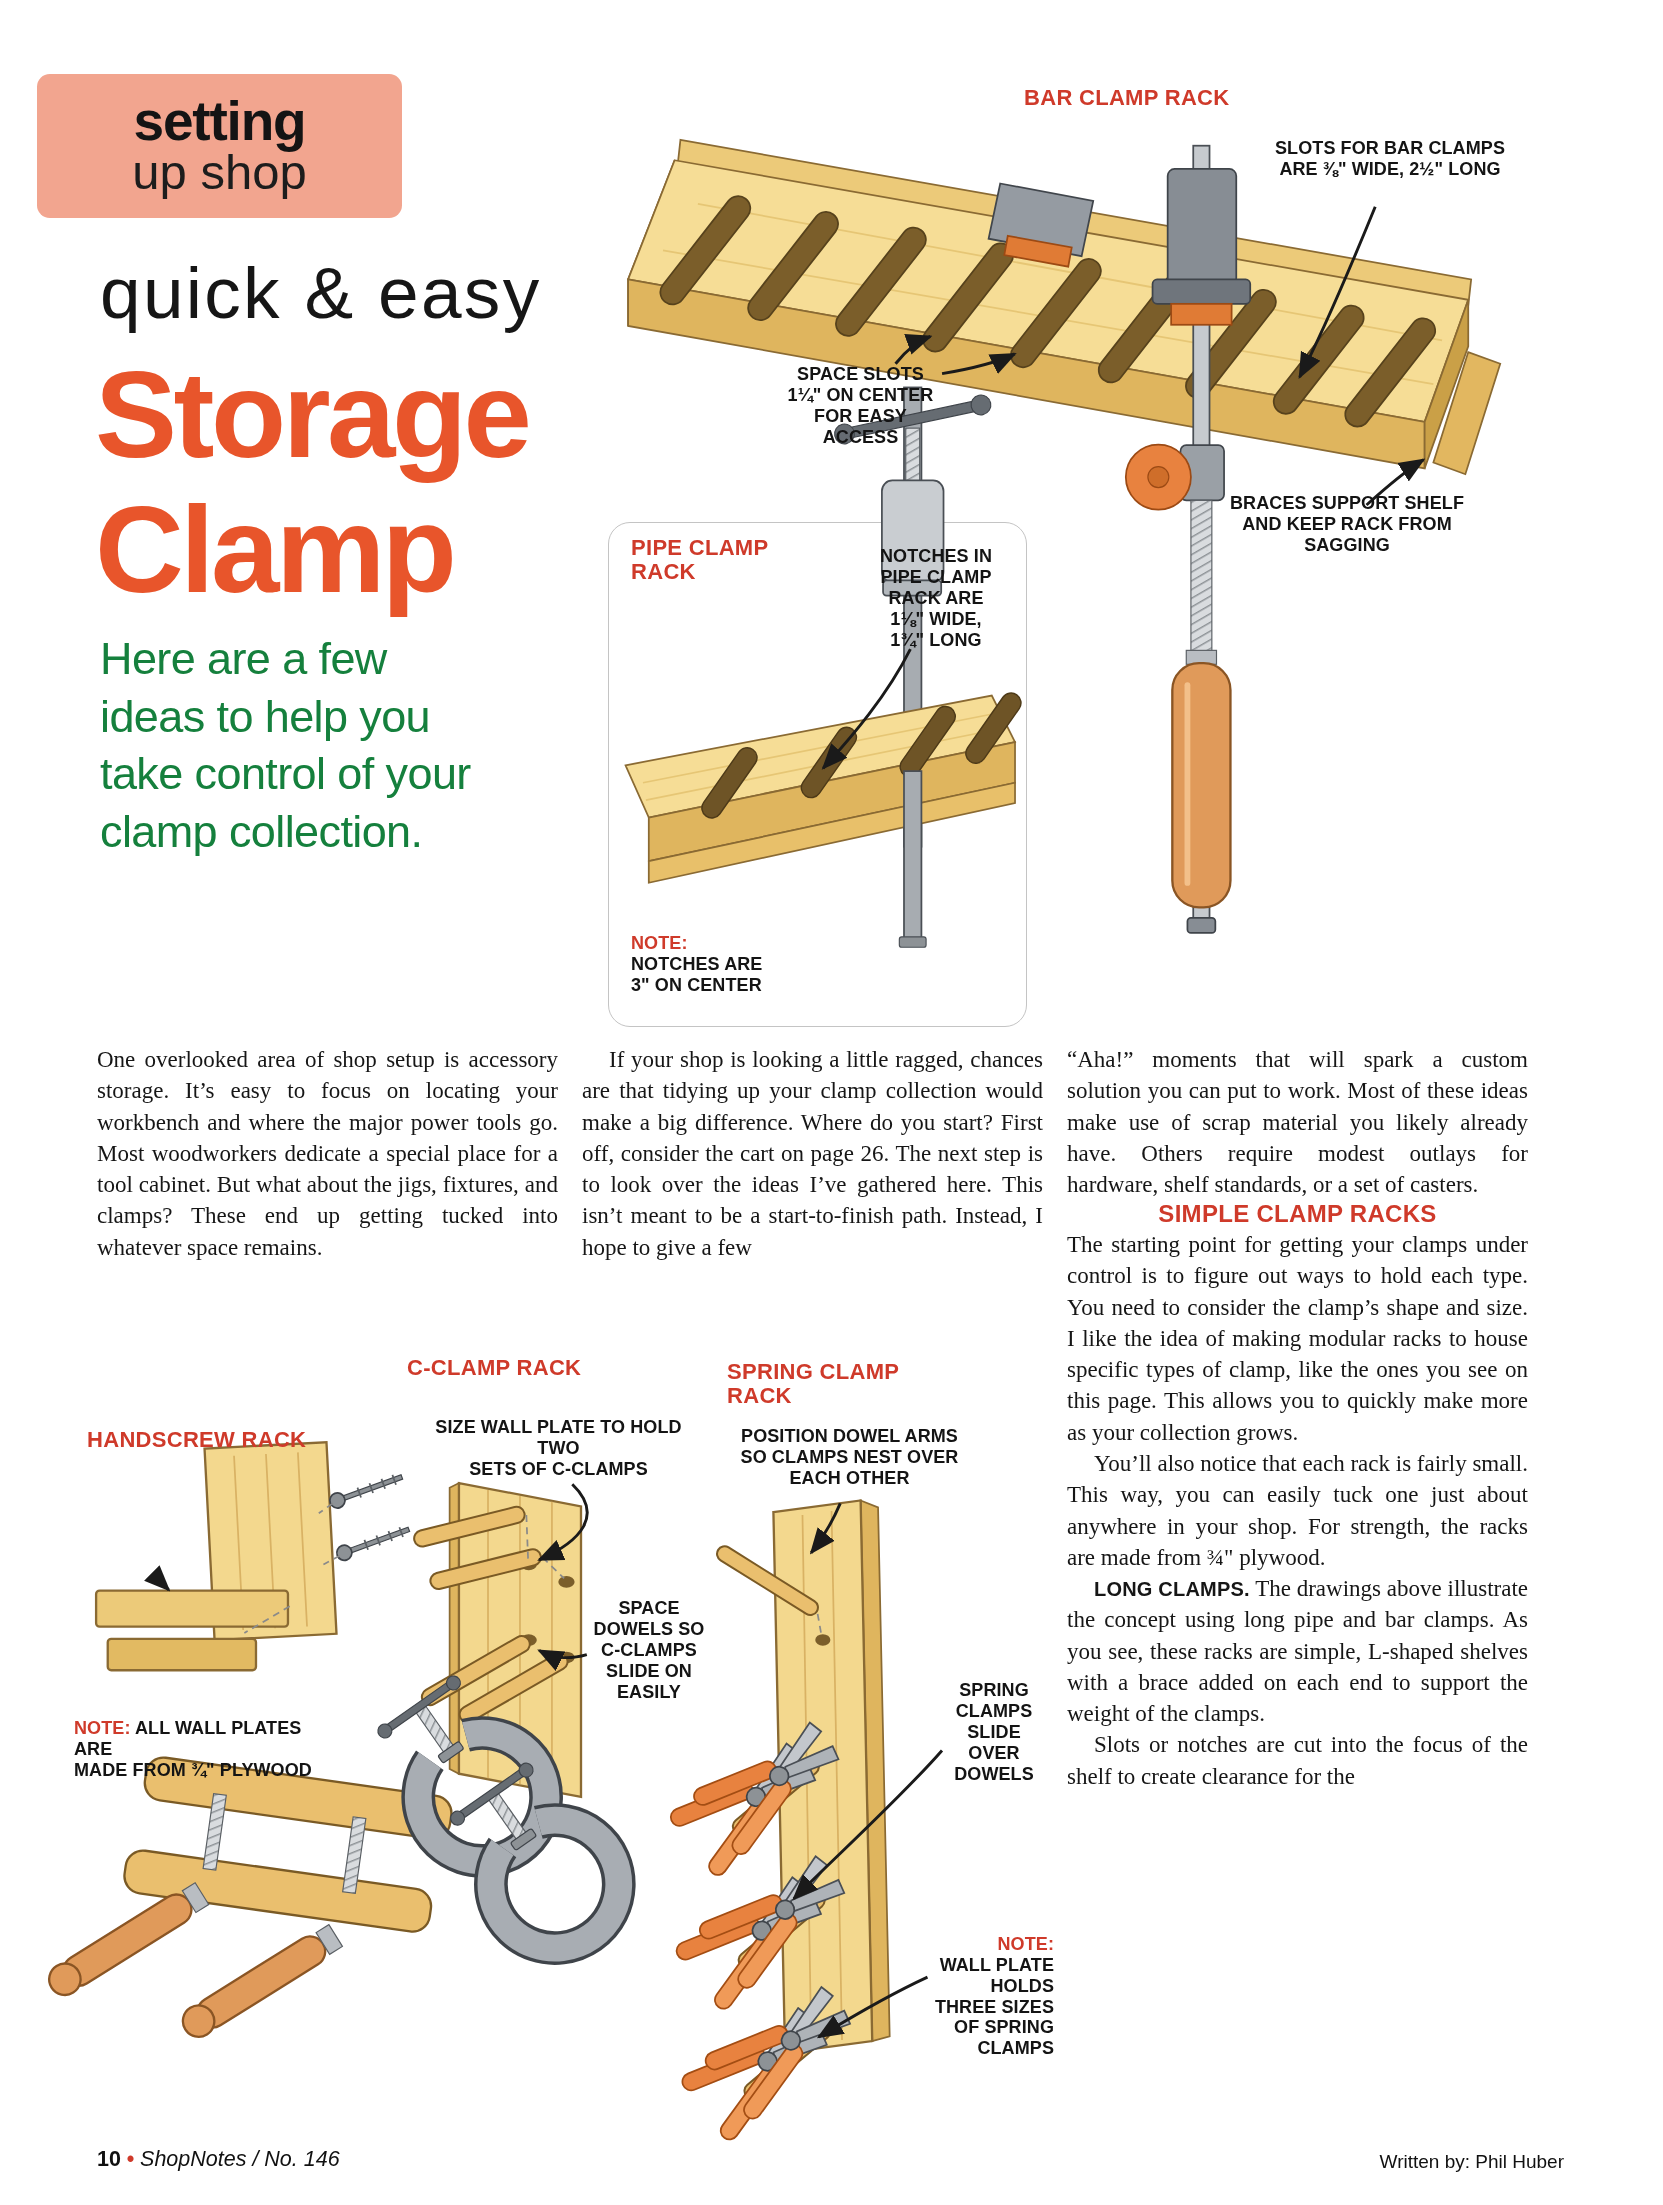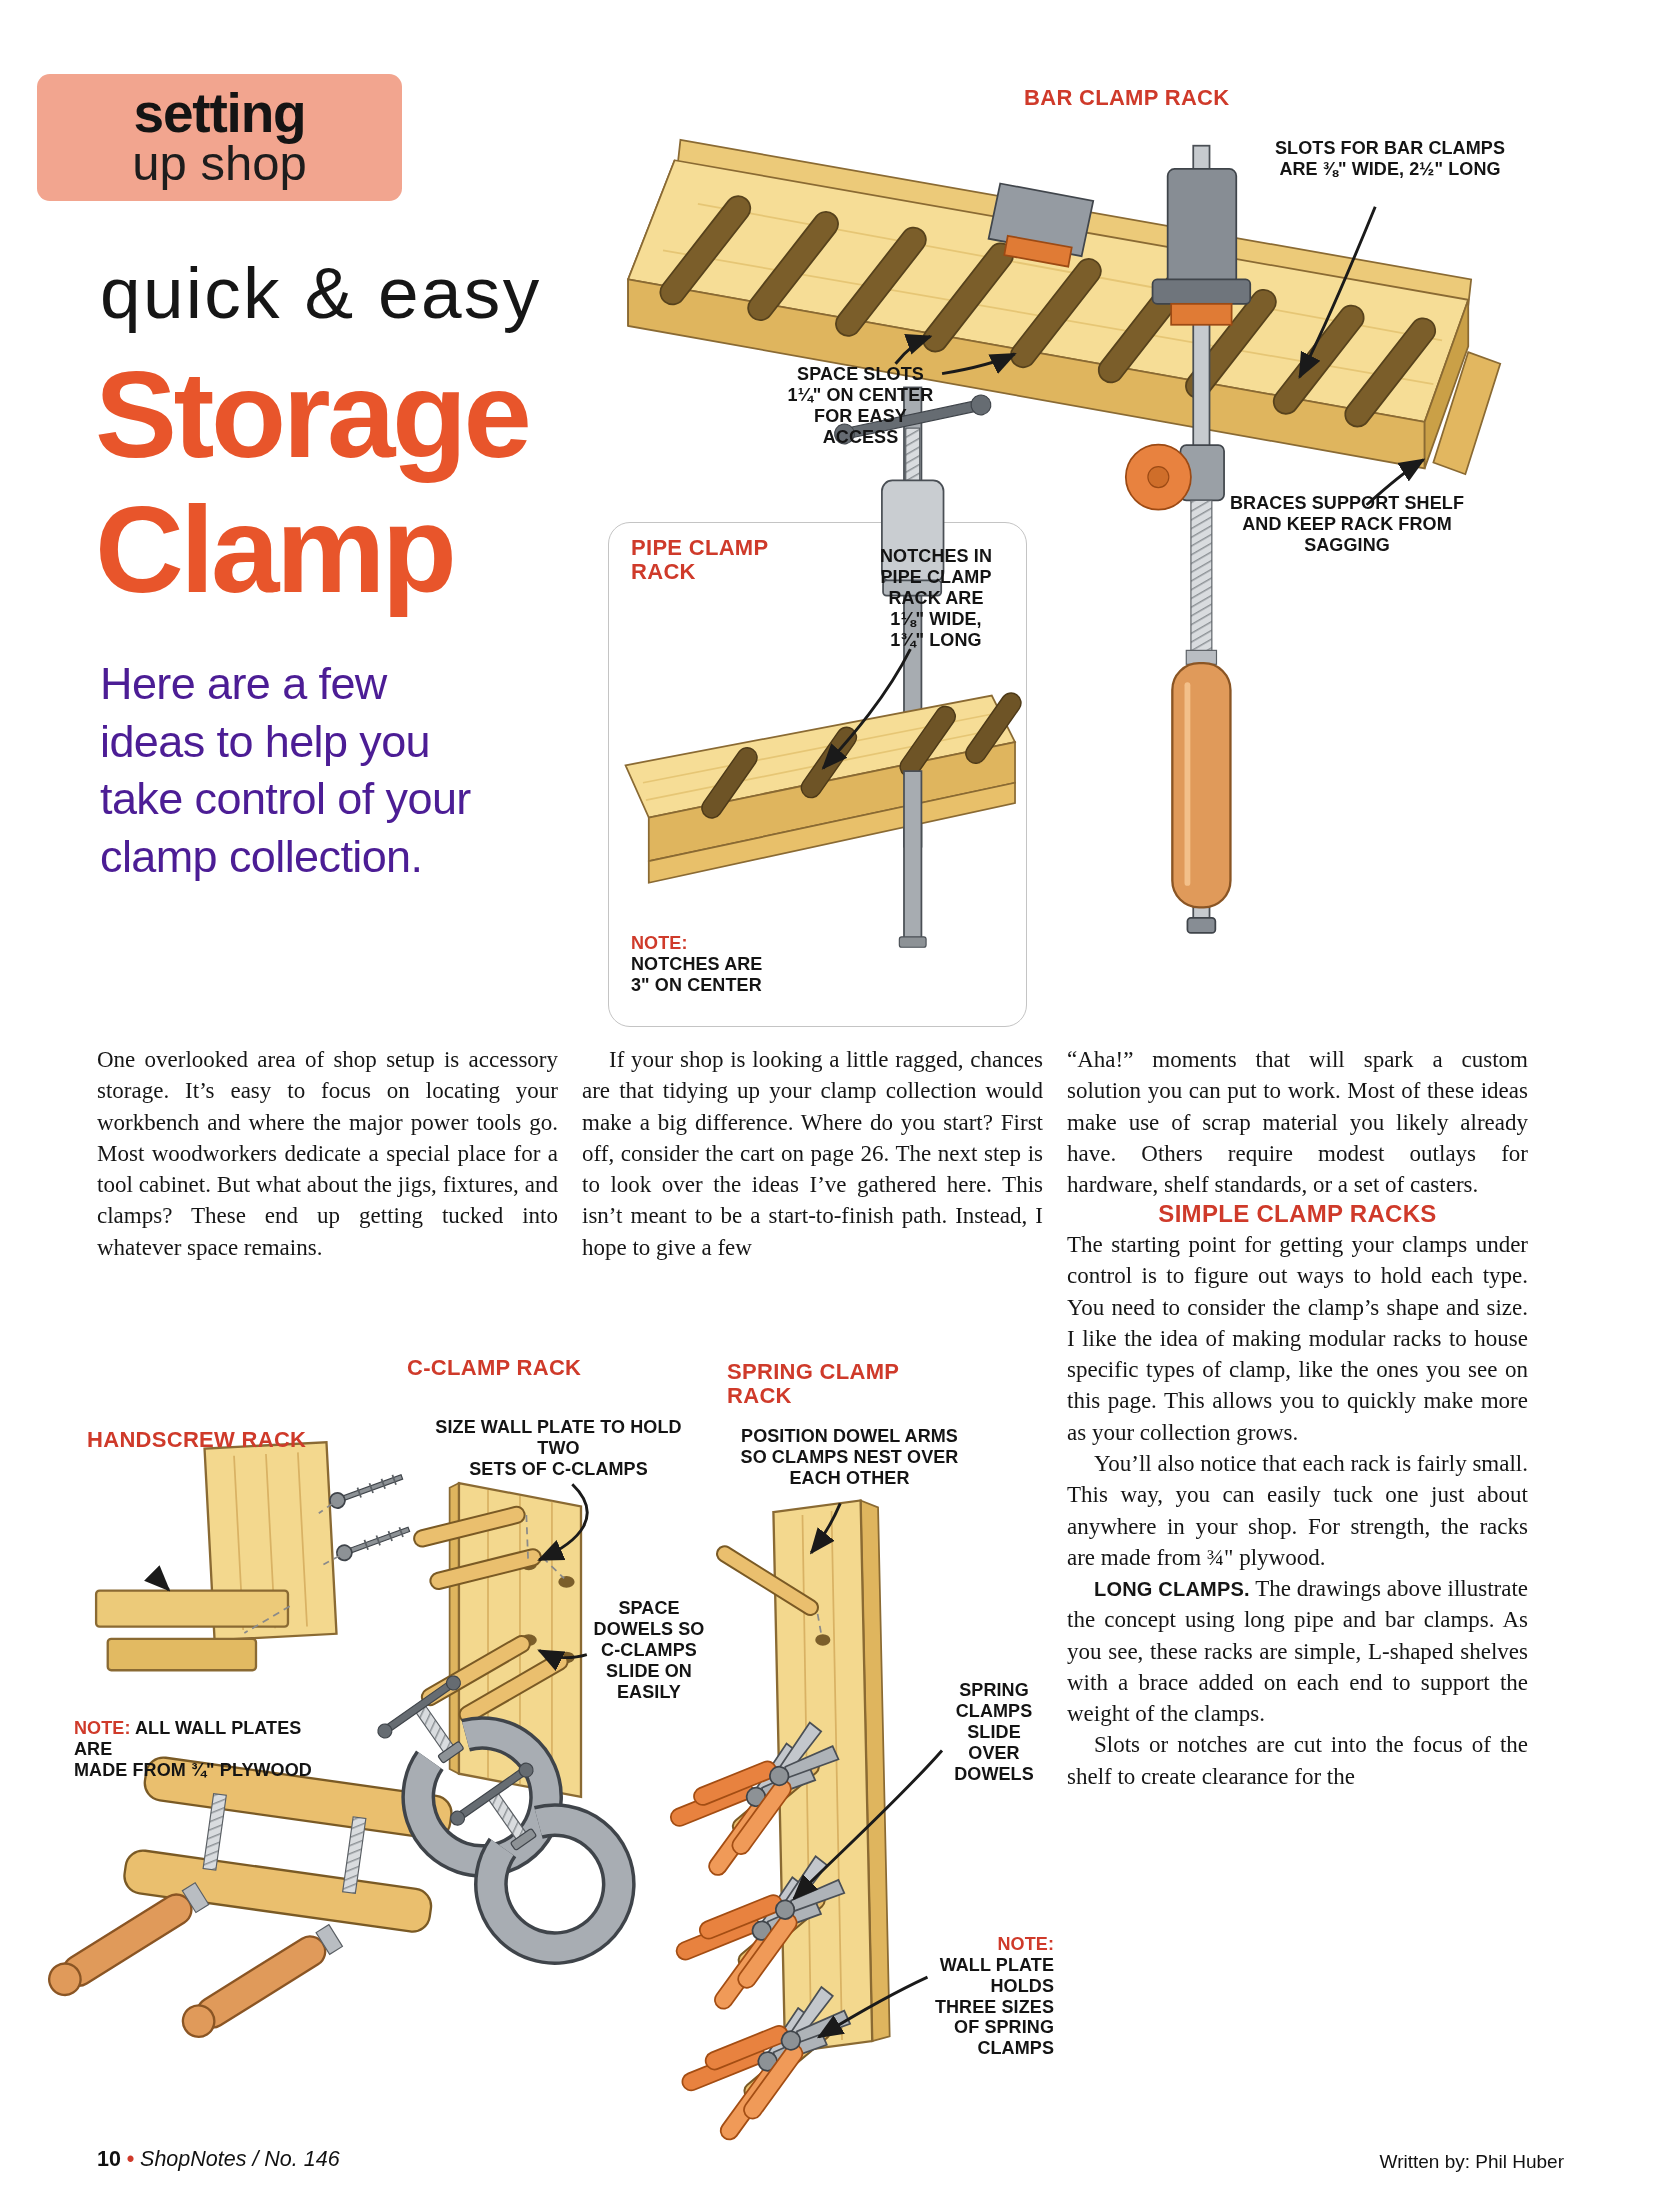--- a/index.html
+++ b/index.html
@@ -1,28 +1,28 @@
 <!DOCTYPE html>
 <html lang="en" style="font-size:9.3px"><head>
 <meta charset="utf-8">
 <style>
   html,body{margin:0;padding:0;}
   body{width:1664px;height:2205px;position:relative;background:#ffffff;font-family:"Liberation Sans",sans-serif;}
   #page{position:absolute;left:0;top:0;width:1664px;height:2205px;overflow:hidden;background:#ffffff;}
   .abs{position:absolute;}
 
   
-  .kicker{position:absolute;left:37px;top:74px;width:365px;height:127px;background:#f2a58f;border-radius:12.8px;
+  .kicker{position:absolute;left:37px;top:74px;width:365px;height:144px;background:#f2a58f;border-radius:12.8px;
           display:flex;flex-direction:column;justify-content:center;align-items:center;}
   .kicker-l1{font:700 55px/0.95 "Liberation Sans",sans-serif;color:#141414;letter-spacing:-1.2px;}
   .kicker-l2{font:400 49px/1.0 "Liberation Sans",sans-serif;color:#1d1d1d;letter-spacing:0px;}
 
   .eyebrow{position:absolute;left:100px;top:256px;font:400 73px/1 "Liberation Sans",sans-serif;color:#161616;letter-spacing:2.3px;}
   .bigtitle{position:absolute;left:95px;top:347px;font:700 123px/1.1 "Liberation Sans",sans-serif;color:#e8552b;letter-spacing:-3.5px;}
-  .intro{position:absolute;left:100px;top:655px;font:400 45px/1.28 "Liberation Sans",sans-serif;color:#4c1d95;white-space:pre-line;letter-spacing:-0.6px;}
+  .intro{position:absolute;left:100px;top:630px;font:400 45px/1.28 "Liberation Sans",sans-serif;color:#15803d;white-space:pre-line;letter-spacing:-0.6px;}
 
   
   .ann{position:absolute;font:700 18px/1.16 "Liberation Sans",sans-serif;color:#141414;white-space:pre-line;text-align:center;letter-spacing:0.1px;z-index:10;}
   .ta-left{text-align:left !important;}
   .ta-right{text-align:right !important;}
   .figtitle{position:absolute;font:700 22px/1.08 "Liberation Sans",sans-serif;color:#cf3a2a;text-align:left;white-space:pre-line;letter-spacing:0.3px;z-index:10;}
   .red{color:#cf3a2a;}
   .blockred{display:block;color:#cf3a2a;}
 
   

